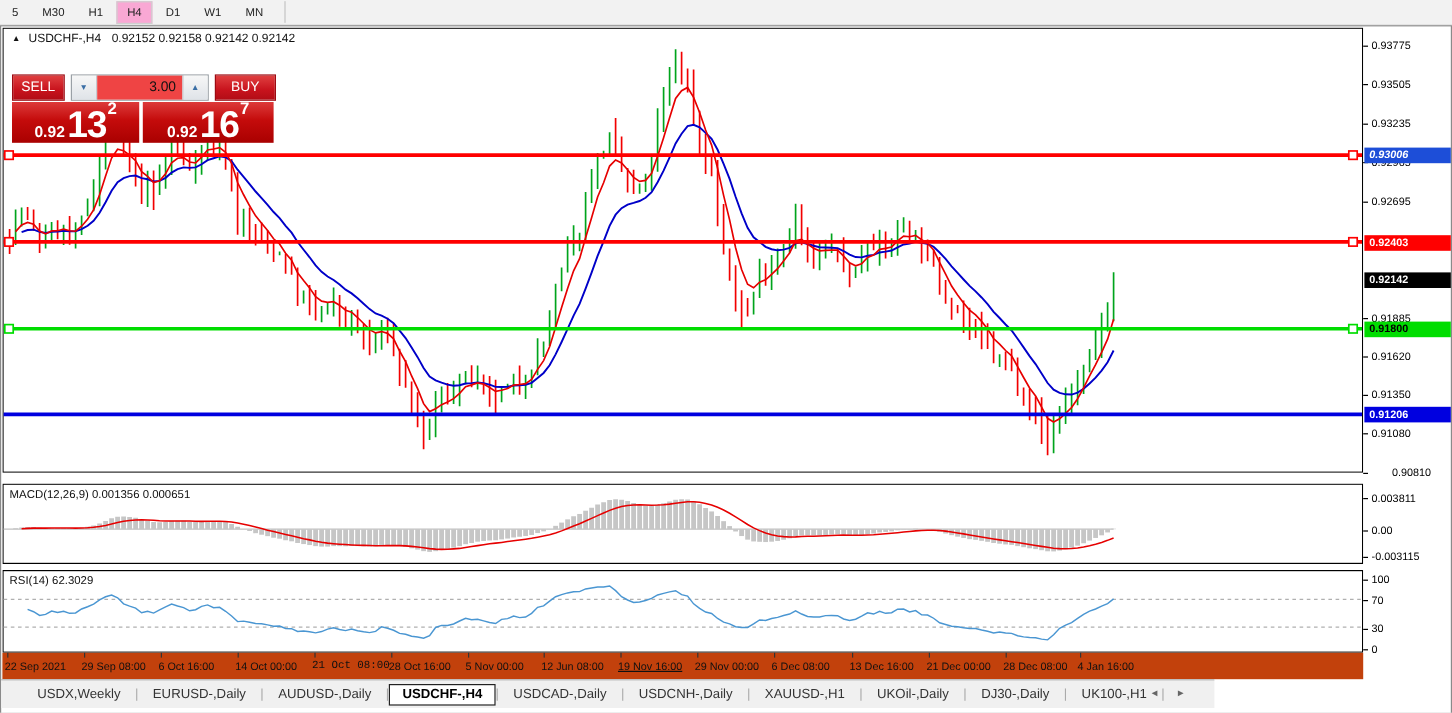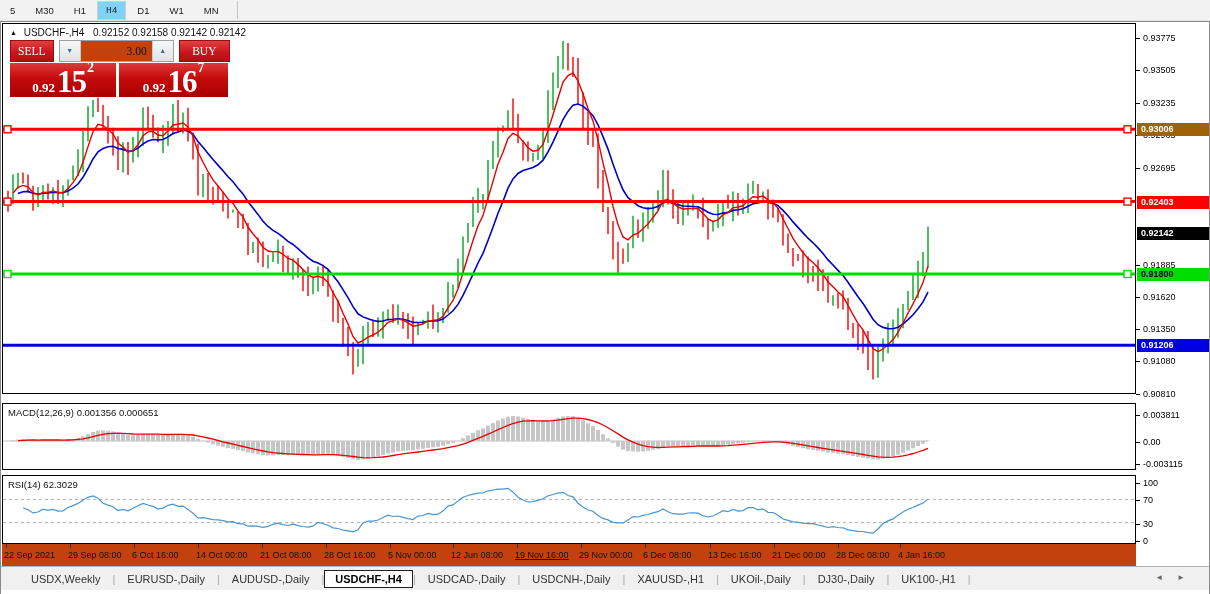--- a/index.html
+++ b/index.html
@@ -2,41 +2,41 @@
 <html><head>
 <meta charset="utf-8">
 <style>
   html,body{margin:0;padding:0;}
   body{width:1210px;height:594px;position:relative;background:#fff;overflow:hidden;
        font-family:"Liberation Sans","DejaVu Sans",sans-serif;-webkit-font-smoothing:antialiased;}
   
   .toolbar{position:absolute;left:0;top:0;width:1210px;height:20px;background:#f2f2f2;
            display:flex;align-items:center;border-bottom:1px solid #e3e3e3;}
   .tf-btn{font-size:9.5px;color:#222;padding:3px 8px;margin:0 1px;cursor:default;border:1px solid transparent;}
-  .tf-btn.active{background:#7dd3fc;border:1px solid #cfcfcf;font-family:Liberation Mono, monospace;}
+  .tf-btn.active{background:#f9a8d4;border:1px solid #cfcfcf;}
   .tb-sep{width:1px;height:18px;background:#c4c4c4;margin-left:8px;}
   
   .window-frame{position:absolute;left:0;top:21px;width:1208px;height:572px;border:1px solid #8a8a8a;background:#fff;}
   
   .chart-title{position:absolute;left:10px;top:27px;font-size:10px;color:#111;z-index:30;}
   .chart-title .arrow{font-size:7px;vertical-align:1px;margin-right:4px;}
   .chart-title .sym{margin-right:6px;}
   
-  .trade{position:absolute;left:10px;top:40px;z-index:40;width:220px;font-family:Liberation Serif, serif;}
+  .trade{position:absolute;left:10px;top:62px;z-index:40;width:220px;}
   .trade-row1{display:flex;height:22px;}
   .btn-sell,.btn-buy{background:linear-gradient(180deg,#e04040 0%,#c8131d 60%,#b20d16 100%);
       color:#fff;font-size:11.5px;display:flex;align-items:center;justify-content:center;
       border:1px solid #9d0a12;}
   .btn-sell{width:44px;margin-right:5px;}
   .btn-buy{width:52px;margin-left:5px;}
   .spin{display:flex;border:1px solid #9aa0a6;background:#fff;height:20px;}
   .spin-btn{width:20px;background:linear-gradient(#f7f7f7,#dfe3e8);display:flex;align-items:center;
       justify-content:center;font-size:7px;color:#3a6ea5;border-right:1px solid #c4c9cf;}
   .spin-btn.up{border-right:none;border-left:1px solid #c4c9cf;}
-  .spin-val{width:66px;font-size:11.5px;color:#111;display:flex;align-items:center;justify-content:flex-end;padding-right:5px;background:#c2410c;}
+  .spin-val{width:66px;font-size:11.5px;color:#111;display:flex;align-items:center;justify-content:flex-end;padding-right:5px;background:#ef4444;}
   .trade-row2{display:flex;margin-top:1px;height:34px;}
   .quote-box{background:linear-gradient(180deg,#dd3a3a 0%,#c40b0b 45%,#a90000 100%);
       color:#fff;display:flex;align-items:flex-end;justify-content:center;padding-bottom:2px;}
   .quote-box.bid{width:106px;margin-right:3px;}
   .quote-box.ask{width:109px;}
   .q-base{font-size:13px;font-weight:bold;margin-right:2px;line-height:15px;}
   .q-big{font-size:31px;font-weight:bold;line-height:27px;letter-spacing:-1px;}
   .q-sup{font-size:14px;font-weight:bold;line-height:30px;vertical-align:top;margin-left:1px;transform:translateY(-12px);}
   
   svg.panel{position:absolute;left:2px;}
@@ -45,21 +45,21 @@
   .ytick-line{position:absolute;left:1136px;width:4px;height:1px;background:#000;}
   .ytick-text{position:absolute;left:1143px;font-size:9px;color:#000;}
   .axis-label{position:absolute;left:1137px;width:68px;height:13px;font-size:9px;font-weight:bold;
       line-height:13px;padding-left:4px;}
   .ind-label{position:absolute;left:8px;font-size:9.5px;color:#111;z-index:25;}
   
   .time-strip{position:absolute;left:2px;top:544px;width:1134px;height:22px;background:#c2410c;}
   .t-tick{position:absolute;top:0;width:1px;height:4px;background:#333;}
   .t-label{position:absolute;top:6px;font-size:9px;color:#111;white-space:nowrap;}
   
-  .tabbar{position:absolute;left:1px;top:566px;width:1208px;height:24px;background:#f0f0f0;
+  .tabbar{position:absolute;left:1px;top:566px;width:1011px;height:24px;background:#f0f0f0;
       border-top:1px solid #b5b5b5;display:flex;align-items:center;padding-left:18px;box-sizing:border-box;}
   .tab{font-size:11px;color:#333;padding:3px 12px;white-space:nowrap;cursor:default;}
   .tab.active{background:#fff;border:1px solid #222;font-weight:bold;padding:2px 10px;color:#000;}
   .tab-sep{color:#aaa;font-size:11px;}
   .tab-arrows{position:absolute;right:10px;top:6px;font-size:8px;color:#666;letter-spacing:14px;}
 </style>
 </head>
 <body>
 
 <div class="toolbar" id="toolbar">
@@ -87,21 +87,21 @@
     <div class="spin">
       <div class="spin-btn">▼</div>
       <div class="spin-val">3.00</div>
       <div class="spin-btn up">▲</div>
     </div>
     <div class="btn-buy">BUY</div>
   </div>
   <div class="trade-row2">
     <div class="quote-box bid">
       <span class="q-base">0.92</span>
-      <span class="q-big">15</span>
+      <span class="q-big">13</span>
       <span class="q-sup">2</span>
     </div>
     <div class="quote-box ask">
       <span class="q-base">0.92</span>
       <span class="q-big">16</span>
       <span class="q-sup">7</span>
     </div>
   </div>
 </div>
 
@@ -518,53 +518,53 @@
     <div class="ytick-text" style="top: 162px;">0.92695</div>
     <div class="ytick-line" style="top: 264px;"></div>
     <div class="ytick-text" style="top: 259px;">0.91885</div>
     <div class="ytick-line" style="top: 296px;"></div>
     <div class="ytick-text" style="top: 291px;">0.91620</div>
     <div class="ytick-line" style="top: 328px;"></div>
     <div class="ytick-text" style="top: 323px;">0.91350</div>
     <div class="ytick-line" style="top: 360px;"></div>
     <div class="ytick-text" style="top: 355px;">0.91080</div>
     <div class="ytick-line" style="top: 393px;"></div>
-    <div class="ytick-text" style="top: 388px;">0.90810</div>
+    <div class="ytick-text" style="top: 388px; margin-left: 17px;">0.90810</div>
     <div class="ytick-line" style="top: 414px;"></div>
     <div class="ytick-text" style="top: 409px;">0.003811</div>
     <div class="ytick-line" style="top: 441px;"></div>
     <div class="ytick-text" style="top: 436px;">0.00</div>
     <div class="ytick-line" style="top: 463px;"></div>
     <div class="ytick-text" style="top: 458px;">-0.003115</div>
     <div class="ytick-line" style="top: 482px;"></div>
     <div class="ytick-text" style="top: 477px;">100</div>
     <div class="ytick-line" style="top: 499px;"></div>
     <div class="ytick-text" style="top: 494px;">70</div>
     <div class="ytick-line" style="top: 523px;"></div>
     <div class="ytick-text" style="top: 518px;">30</div>
     <div class="ytick-line" style="top: 540px;"></div>
     <div class="ytick-text" style="top: 535px;">0</div>
-    <div class="axis-label" style="top: 122px; background: #a16207; color: rgb(255, 255, 255);">0.93006</div>
+    <div class="axis-label" style="top: 122px; background: #1d4ed8; color: rgb(255, 255, 255); font-style: italic;">0.93006</div>
     <div class="axis-label" style="top: 195px; background: rgb(255, 0, 0); color: rgb(255, 255, 255);">0.92403</div>
     <div class="axis-label" style="top: 267px; background: rgb(0, 221, 0); color: rgb(0, 0, 0);">0.91800</div>
     <div class="axis-label" style="top: 338px; background: rgb(0, 0, 224); color: rgb(255, 255, 255);">0.91206</div>
     <div class="axis-label" style="top: 226px; background: rgb(0, 0, 0); color: rgb(255, 255, 255);">0.92142</div>
   </div>
 
 <div class="time-strip" id="time-strip">
     <div class="t-tick" style="left: 4px;"></div>
     <div class="t-label" style="left: 2px;">22 Sep 2021</div>
     <div class="t-tick" style="left: 68px;"></div>
     <div class="t-label" style="left: 66px;">29 Sep 08:00</div>
     <div class="t-tick" style="left: 132px;"></div>
     <div class="t-label" style="left: 130px;">6 Oct 16:00</div>
     <div class="t-tick" style="left: 196px;"></div>
     <div class="t-label" style="left: 194px;">14 Oct 00:00</div>
     <div class="t-tick" style="left: 260px;"></div>
-    <div class="t-label" style="left: 258px;">21 Oct 08:00</div>
+    <div class="t-label" style="left: 258px; font-family: Liberation Mono, monospace;">21 Oct 08:00</div>
     <div class="t-tick" style="left: 324px;"></div>
     <div class="t-label" style="left: 322px;">28 Oct 16:00</div>
     <div class="t-tick" style="left: 388px;"></div>
     <div class="t-label" style="left: 386px;">5 Nov 00:00</div>
     <div class="t-tick" style="left: 451px;"></div>
     <div class="t-label" style="left: 449px;">12 Jun 08:00</div>
     <div class="t-tick" style="left: 515px;"></div>
     <div class="t-label" style="left: 513px; text-decoration: underline;">19 Nov 16:00</div>
     <div class="t-tick" style="left: 579px;"></div>
     <div class="t-label" style="left: 577px;">29 Nov 00:00</div>

